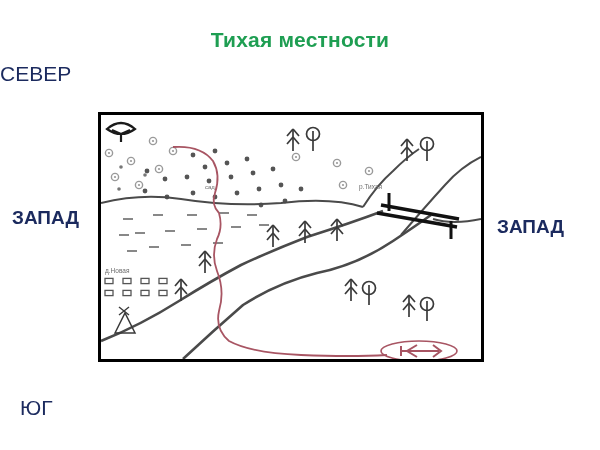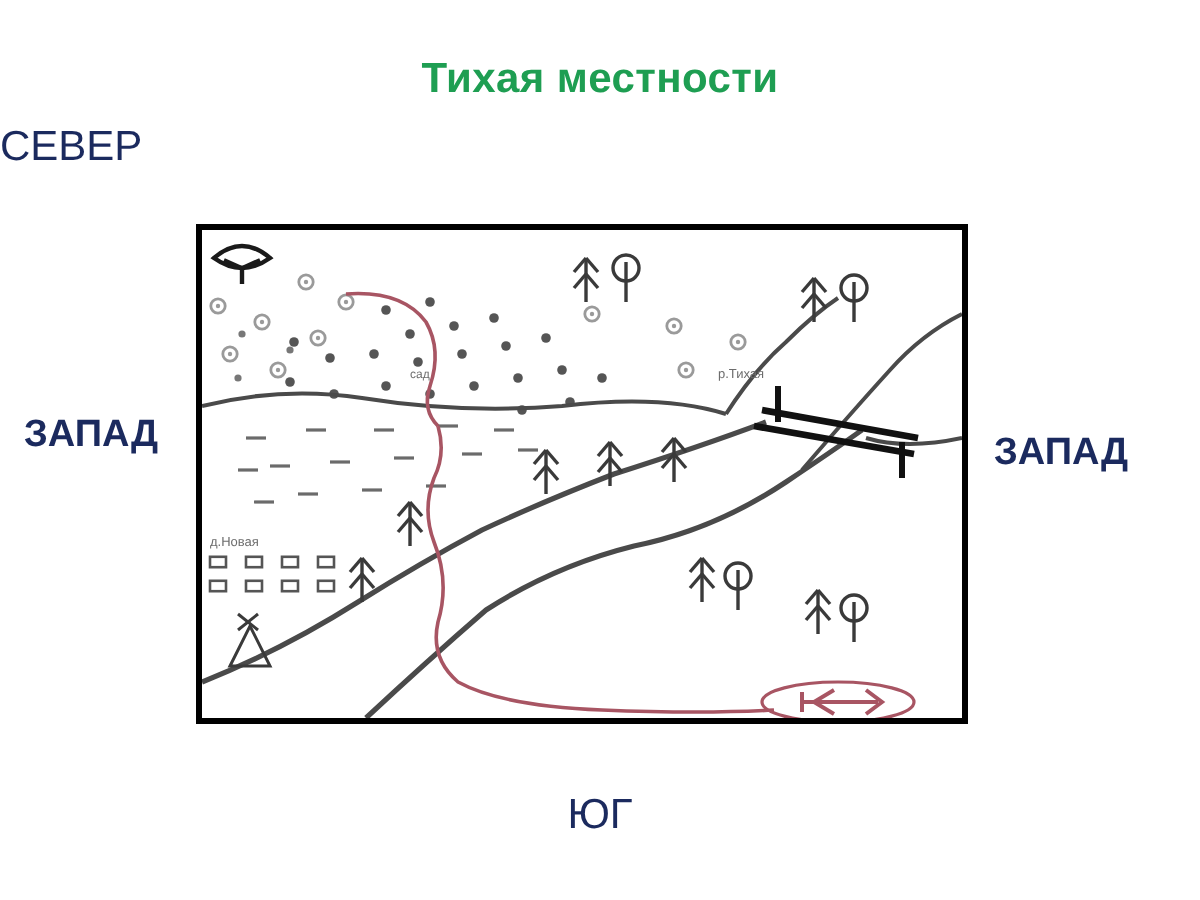--- a/index.html
+++ b/index.html
@@ -24,23 +24,23 @@
   .north{
     position:absolute;
     left:0;right:0;top:62px;
     font-size:21px;
     font-weight:normal;
     color:#1b2a5e;
   }
   .south{
     position:absolute;
     left:0;right:0;top:396px;
-    text-align:center;
     font-size:21px;
     color:#1b2a5e;
+    padding-left:20px;
   }
   .west{
     position:absolute;
     left:12px;top:206px;
     width:78px;
     font-size:19px;
     font-weight:bold;
     color:#1b2a5e;
     line-height:1.25;
     word-break:break-all;

